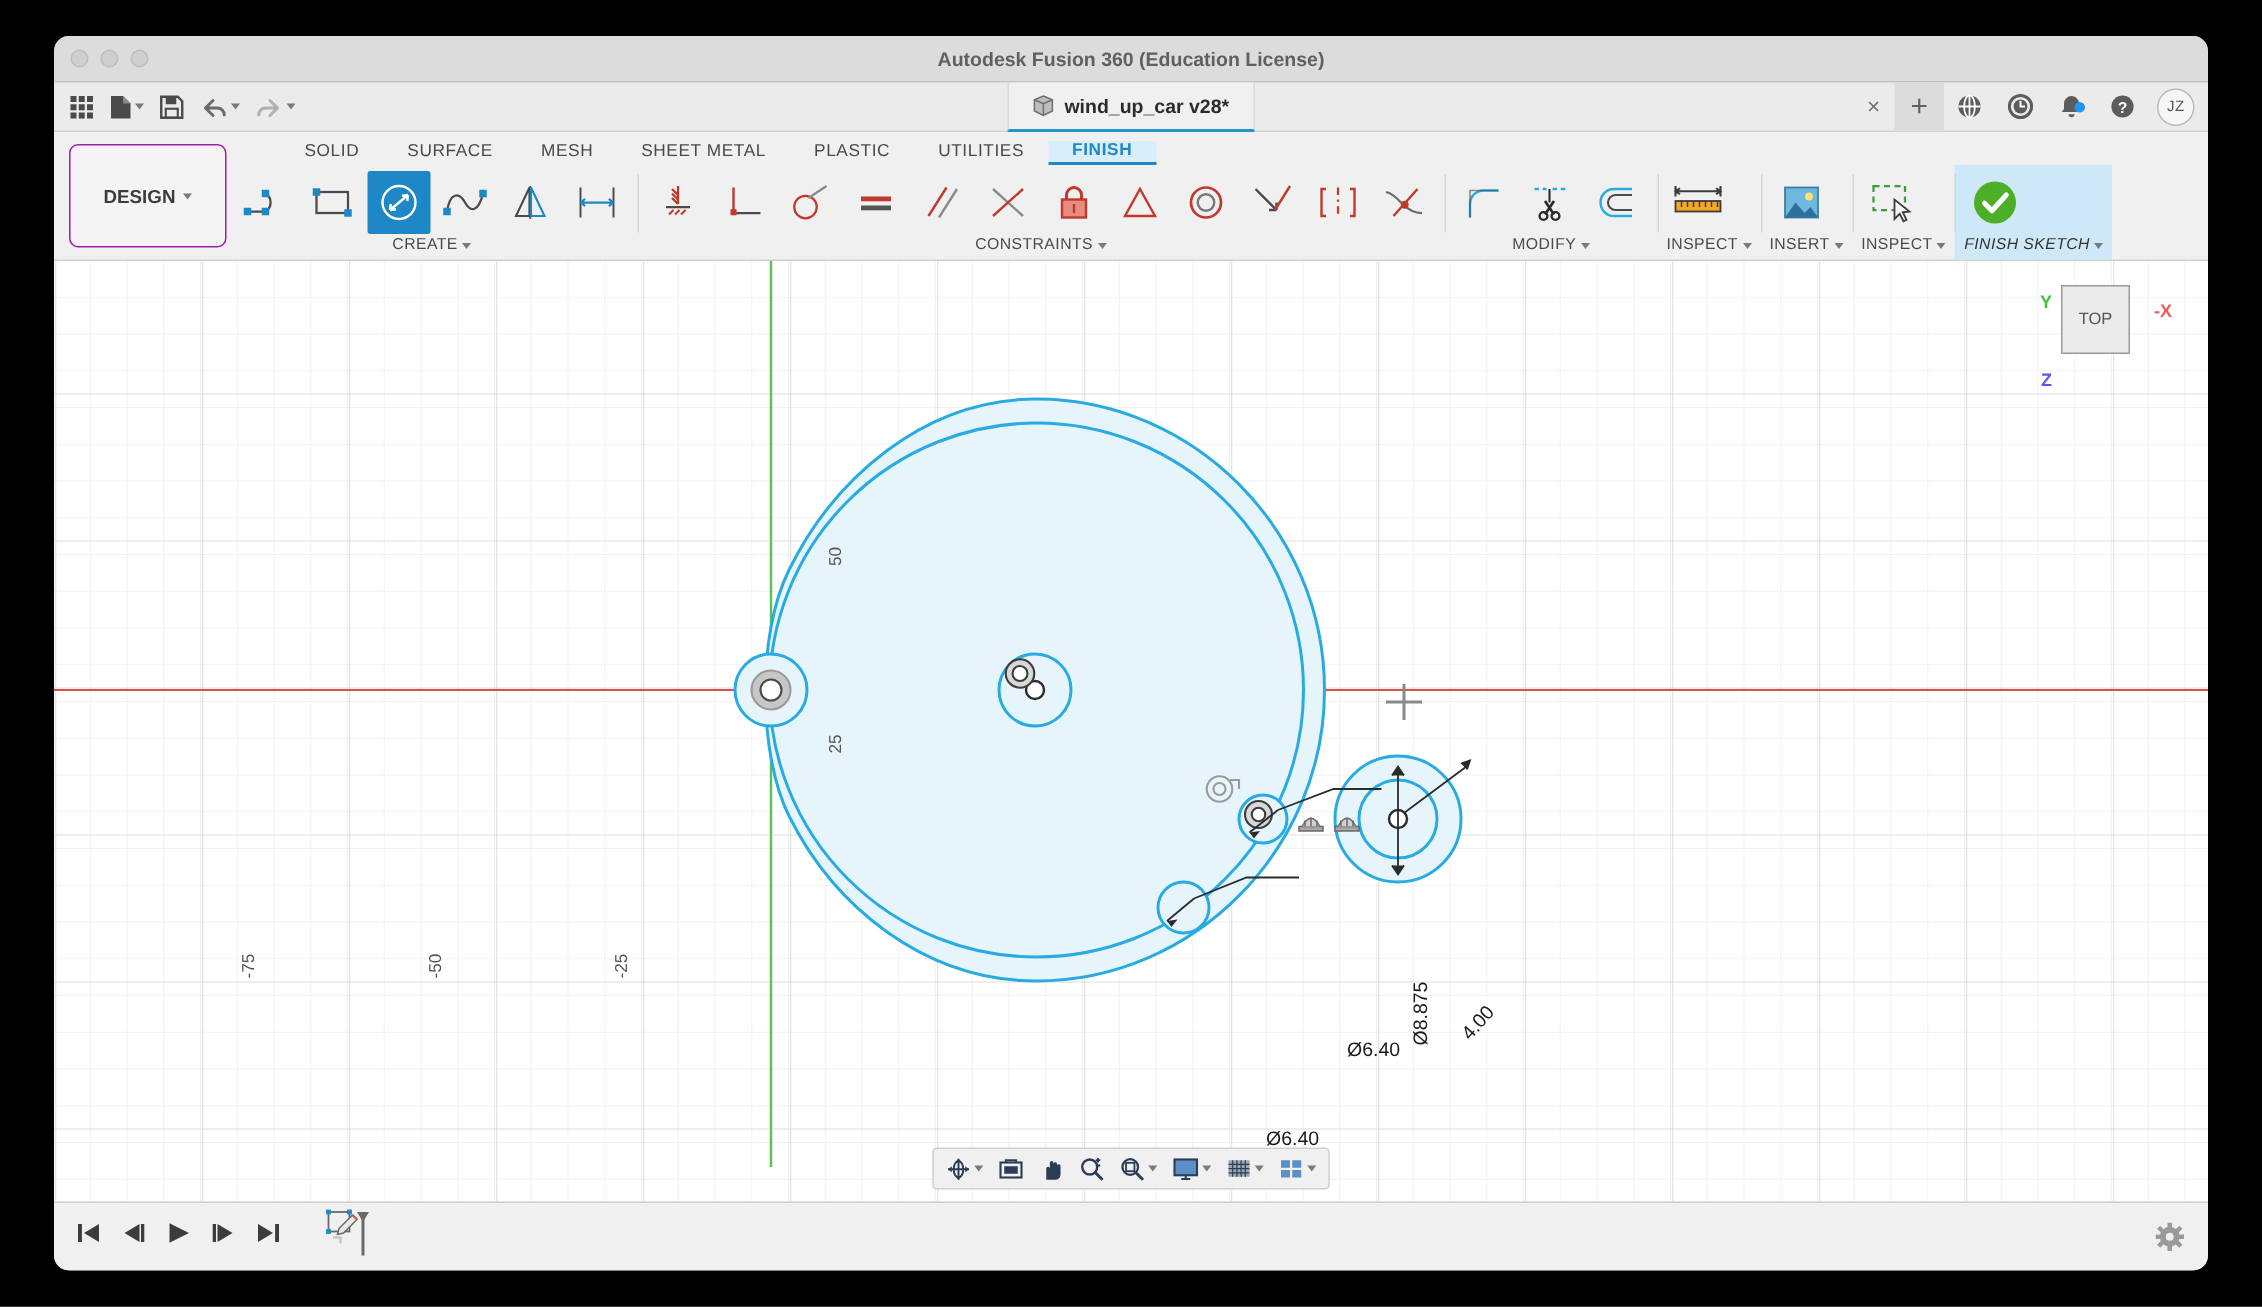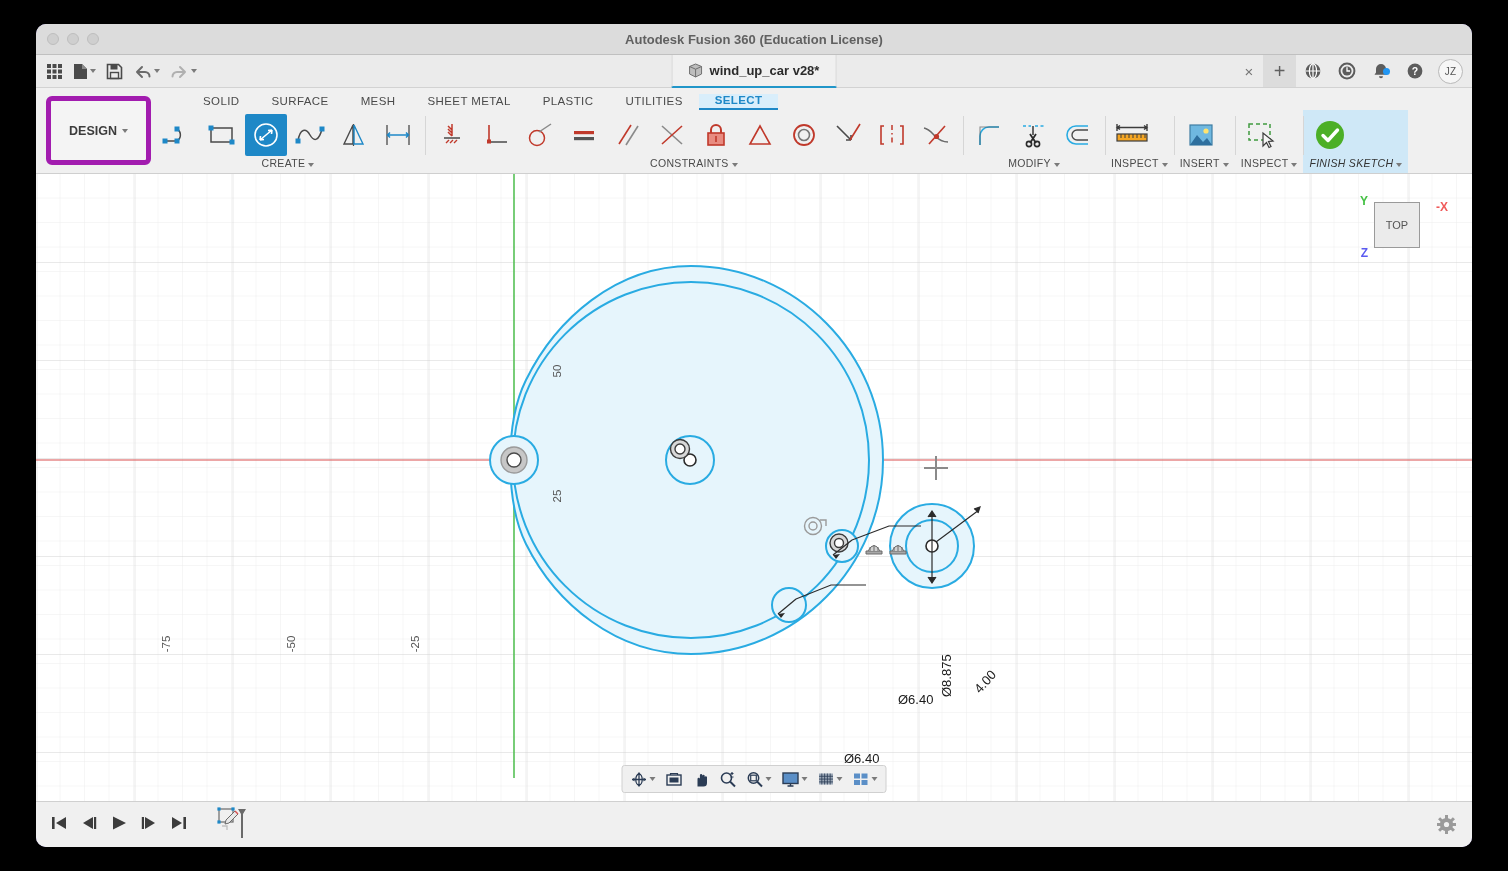--- a/index.html
+++ b/index.html
@@ -69,21 +69,21 @@
   }
   .notif-dot { position: absolute; width: 7px; height: 7px; border-radius: 50%; background: #2196f3; top: 6px; right: 8px; }
 
   
   .ribbon {
     height: 86px; background: #f0f0f0; border-bottom: 1px solid #cfcfcf;
     display: flex; align-items: stretch; flex: none; position: relative;
   }
   .design-btn {
     width: 105px; margin: 8px 0 8px 10px;
-    border: 5px solid #a21caf; border-radius: 6px; background: #f4f4f4;
+    border: 1px solid #a21caf; border-radius: 6px; background: #f4f4f4;
     display: flex; align-items: center; justify-content: center; gap: 5px;
     font-size: 12.5px; font-weight: bold; color: #3c3c3c;
   }
   .ribbon-main { flex: 1; display: flex; flex-direction: column; }
   .ribtabs { height: 22px; display: flex; align-items: flex-end; gap: 0; padding-left: 36px; text-align: center; }
   .ribtab {
     font-size: 11.5px; color: #4a4a4a; letter-spacing: .4px;
     padding: 0 16px 3px; white-space: nowrap;
   }
   .ribtab.active { color: #1e88c7; font-weight: bold; background: #d9eefb; border-bottom: 2.5px solid #1e88c7; padding-bottom: 2px; }
@@ -100,21 +100,21 @@
   .panel.finish .panel-label { color: #333; font-style: italic; }
 
   
   .canvas-wrap { flex: 1; position: relative; background: #ffffff; overflow: hidden; }
   .canvas-svg { position: absolute; inset: 0; }
   .axislabel {
     position: absolute; font-size: 11.5px; color: #555;
     transform-origin: center; transform: rotate(-90deg); white-space: nowrap;
   }
   .viewcube {
-    position: absolute; width: 46px; height: 46px; right: 52px; top: 28px;
+    position: absolute; width: 46px; height: 46px; right: 52px; top: 16px;
     border: 1px solid #9a9a9a; background: #ebebeb;
     display: flex; align-items: center; justify-content: center;
     font-size: 11px; color: #555;
   }
   .vc-axis { position: absolute; font-size: 12px; font-weight: bold; }
 
   .navbar-bottom {
     position: absolute; left: 50%; transform: translateX(-50%); bottom: 8px;
     height: 28px; display: flex; align-items: center;
     background: #f0f0f0; border: 1px solid #d0d0d0; border-radius: 3px;
@@ -241,21 +241,21 @@
     </div>
 
     <div class="ribbon-main">
       <div class="ribtabs">
         <div class="ribtab">SOLID</div>
         <div class="ribtab">SURFACE</div>
         <div class="ribtab">MESH</div>
         <div class="ribtab">SHEET METAL</div>
         <div class="ribtab">PLASTIC</div>
         <div class="ribtab">UTILITIES</div>
-        <div class="ribtab active">SELECT</div>
+        <div class="ribtab active">FINISH</div>
       </div>
 
       <div class="panels">
 
         <div class="panel">
           <div class="panel-row">
             <div class="tool">
               <svg width="34" height="28" viewBox="0 0 34 28">
                 <path d="M4 20 H16 a7 7 0 0 0 0-12" fill="none" stroke="#4a4a4a" stroke-width="1.5"></path>
                 <rect x="1.5" y="17.5" width="5" height="5" fill="#1e88c7"></rect>

